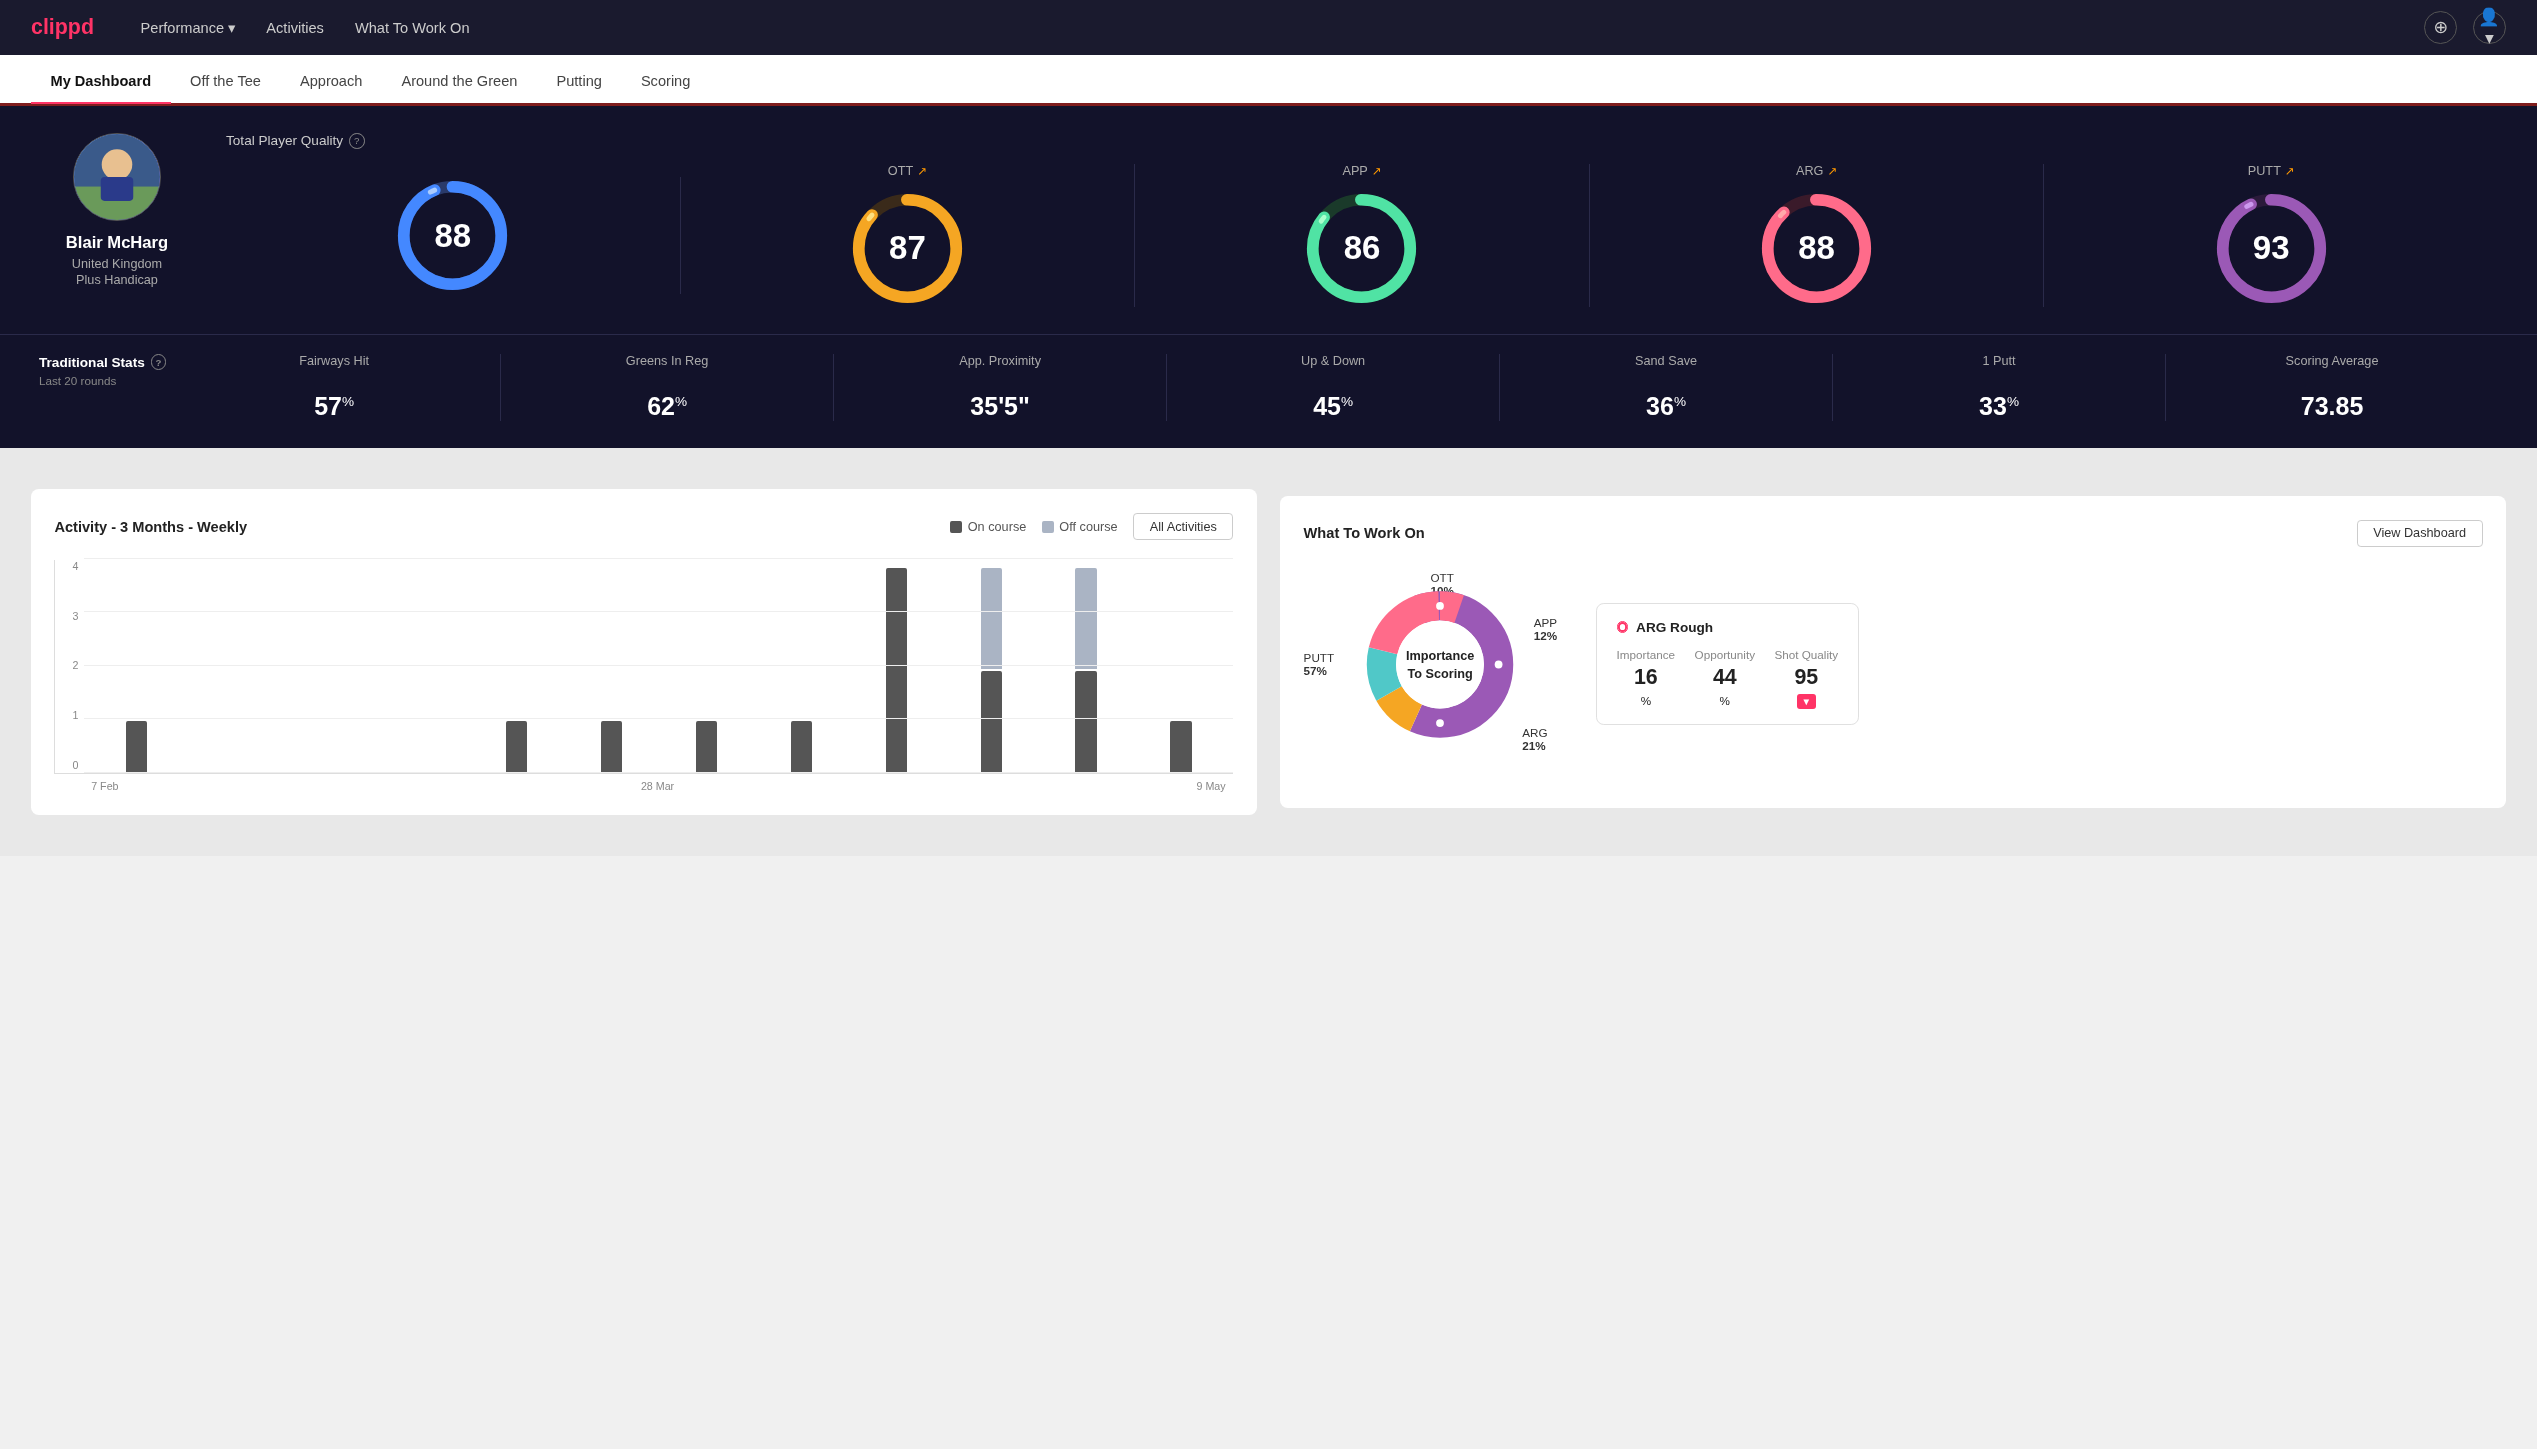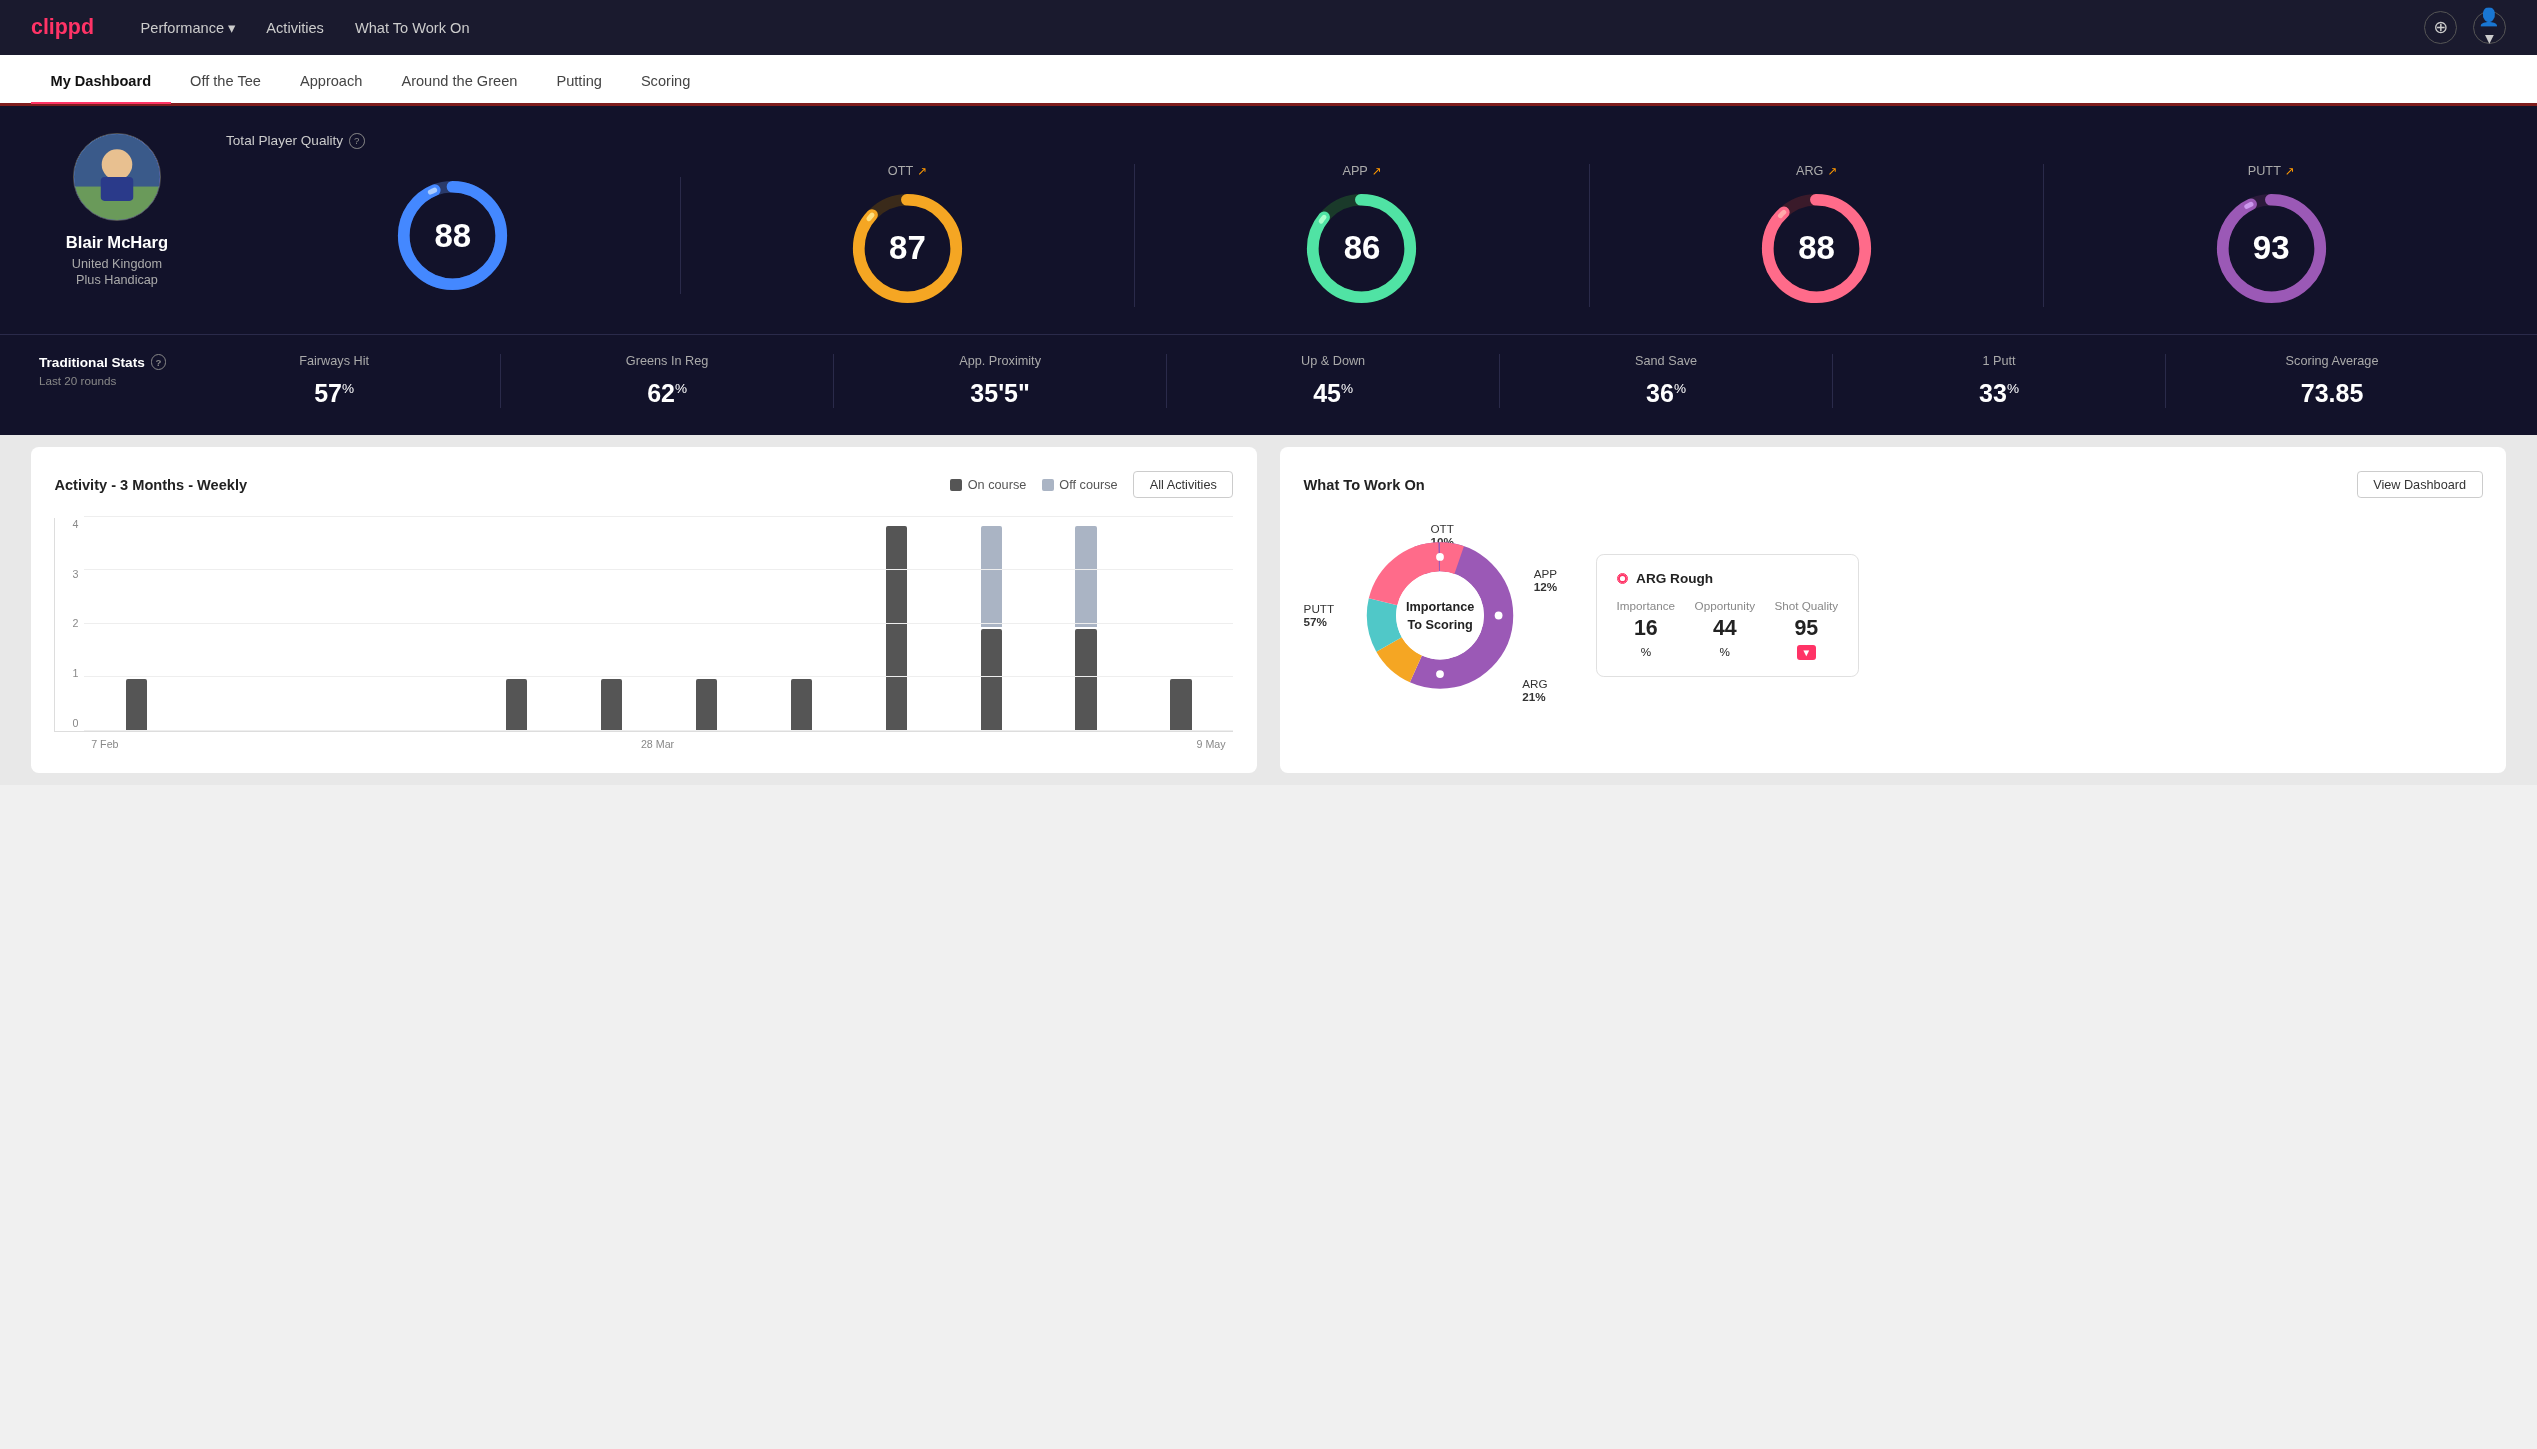--- a/index.html
+++ b/index.html
@@ -215,38 +215,39 @@
     .stat-item {
       flex: 1;
       text-align: center;
       padding: 0 15.6px;
       border-right: 1px solid #2a2a4a;
     }
     .stat-item:last-child { border-right: none; }
     .stat-name {
       font-size: 12.7px;
       color: #aaa;
-      margin-bottom: 11px;
+      margin-bottom: 24px;
     }
     .stat-value {
       font-size: 25px;
       font-weight: 700;
       color: #fff;
     }
     .stat-value sup {
       font-size: 13.6px;
       font-weight: 400;
     }
 
     
     .bottom-section {
       background: #e8e8e8;
-      padding: 12px 31px;
+      padding: 41px 31px;
       display: flex;
       gap: 23.4px;
+      align-items: center;
     }
 
     
     .activity-card {
       background: #fff;
       border-radius: 7.8px;
       padding: 23.4px;
       flex: 1;
       min-height: 312px;
     }

